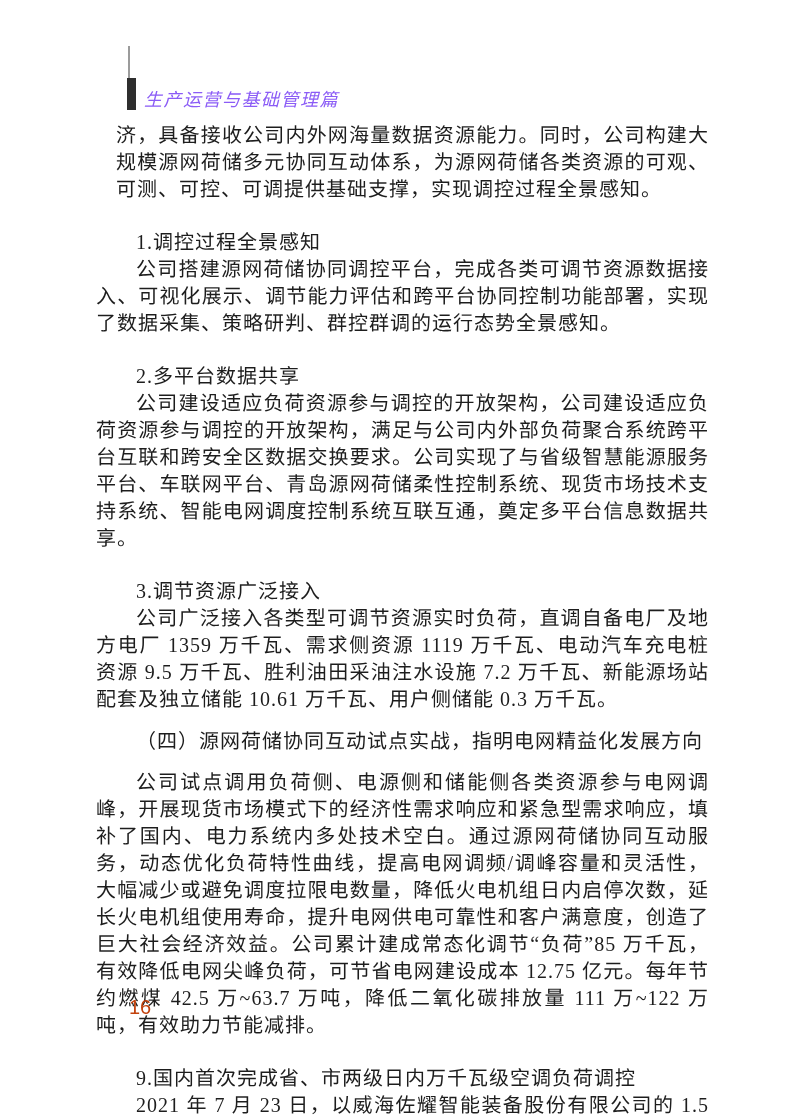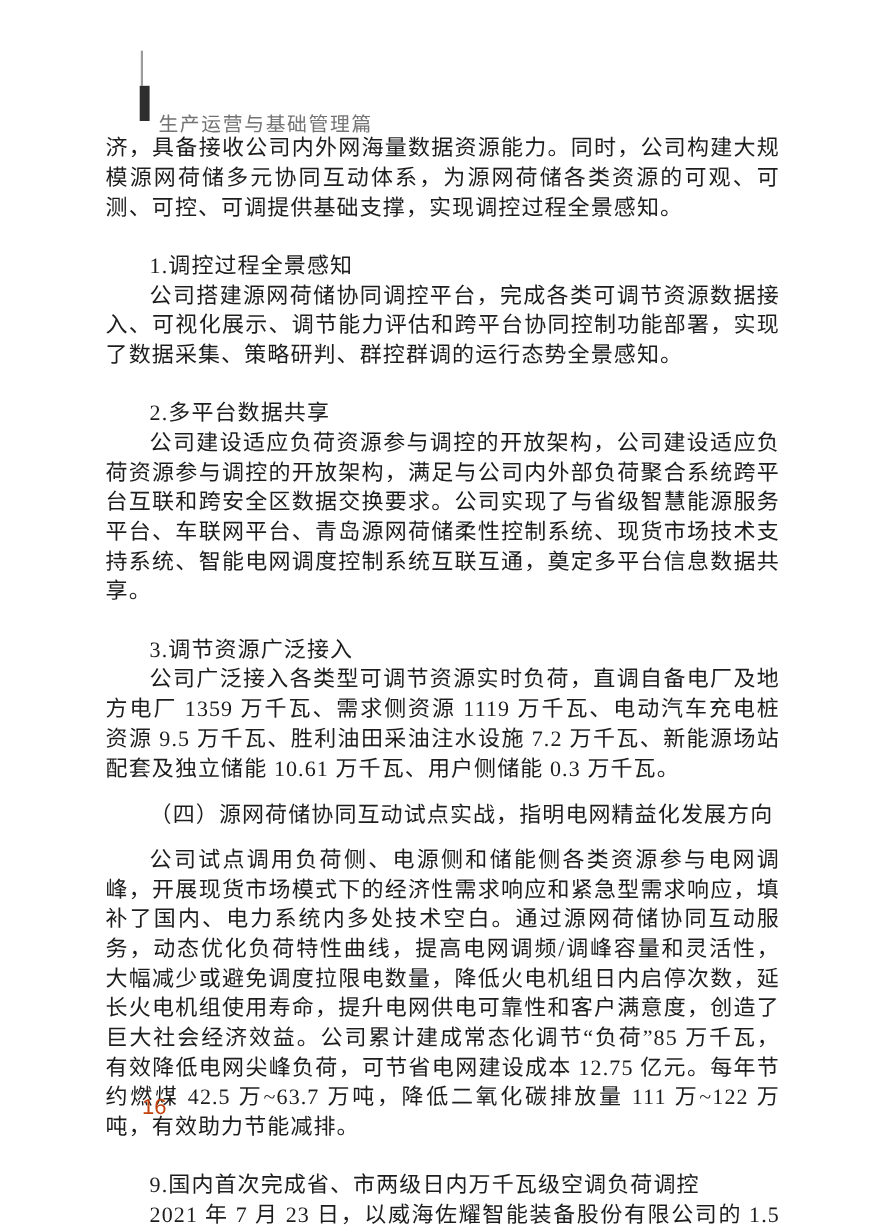--- a/index.html
+++ b/index.html
@@ -23,39 +23,40 @@
     background: #9b9b9b;
   }
   .header-bar {
     position: absolute;
     left: 127px; top: 78px;
     width: 9px; height: 32px;
     background: #2e2e2e;
   }
   .header-label {
     position: absolute;
-    left: 144px; top: 98px;
+    left: 144px; top: 85px;
     font-size: 18px;
     letter-spacing: 1.5px;
-    color: #737373;
+    color: #8b5cf6;
     white-space: nowrap;
+    font-style: italic;
   }
 
   
   .body-text {
     position: absolute;
     left: 96px; top: 122px;
     width: 613px;
     font-size: 20px;
     line-height: 27px;
     letter-spacing: 1px;
     text-align: justify;
   }
   .body-text p { margin: 0; text-indent: 2em; }
-  .body-text p.continuation { text-indent: 0; }
+  .body-text p.continuation { text-indent: 0; margin-left: 20px; }
   .body-text p.num-heading { text-indent: 2em; margin-top: 26px; }
   .body-text p.sub-heading {
     margin: 15px 0 14px 0;
     text-indent: 2em;
   }
 
   .page-number {
     position: absolute;
     left: 129px; top: 996px;
     font-family: "Liberation Sans", "DejaVu Sans", sans-serif;

